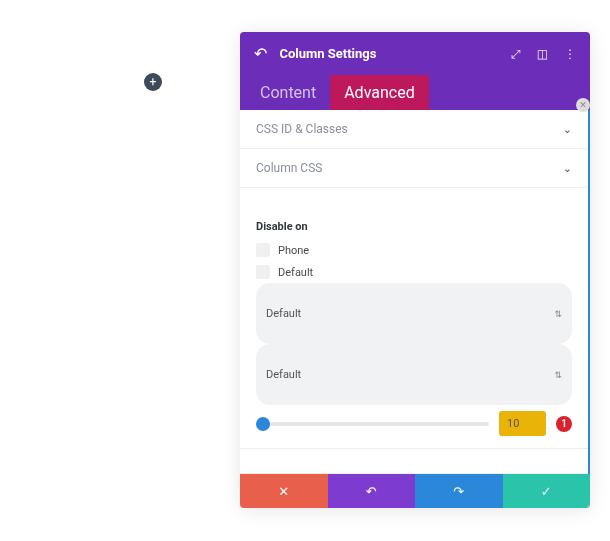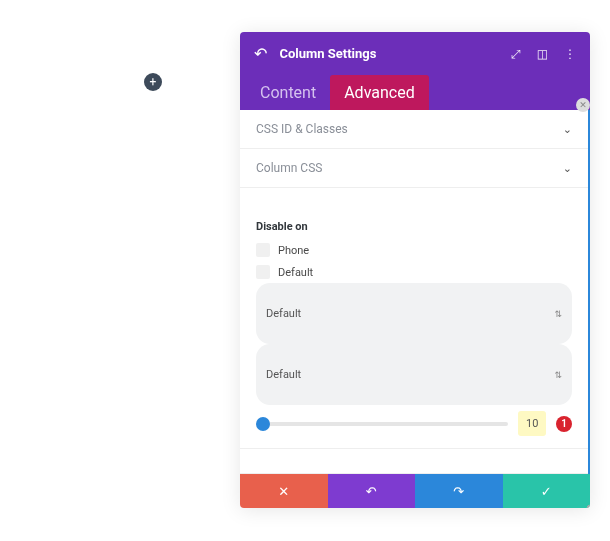--- a/index.html
+++ b/index.html
@@ -24,21 +24,21 @@
 .content{padding-top:10px}
 .field-lbl{font-size:11px;font-weight:700;color:#32373c;margin:10px 0 6px}
 .chkrow{display:flex;align-items:center;gap:8px;padding:4px 0}
 .chkbox{width:14px;height:14px;background:#f0f0f0;border-radius:2px}
 .chkrow span{font-size:11px;color:#4a4a4a}
 .select{background:#f1f2f3;border-radius:14px;padding:24px 10px;font-size:11px;color:#555;display:flex;justify-content:space-between;align-items:center}
 .select .arr{font-size:9px;color:#888}
 .slider-row{display:flex;align-items:center;gap:10px;margin-top:6px}
 .slider{flex:1;height:4px;background:#e5e5e5;border-radius:2px;position:relative}
 .slider .thumb{position:absolute;left:0;top:-5px;width:14px;height:14px;border-radius:50%;background:#2b87da}
-.numbox{width:28px;background:#fef9c3;border-radius:3px;padding:6px 8px;font-size:11px;color:#555;text-align:left}
+.numbox{width:47px;background:#eab308;border-radius:3px;padding:6px 8px;font-size:11px;color:#555;text-align:left}
 .badge{width:16px;height:16px;border-radius:50%;background:#d9232e;color:#fff;font-size:10px;display:flex;align-items:center;justify-content:center;font-weight:600}
 .footer{display:flex}
 .fbtn{flex:1;height:34px;display:flex;align-items:center;justify-content:center;color:#fff;cursor:pointer;font-size:13px}
 .fbtn.red{background:#e8604c}
 .fbtn.purple{background:#7e3bd0}
 .fbtn.blue{background:#2b87da}
 .fbtn.green{background:#29c4a9}
 .closex{position:absolute;right:0;top:66px;width:14px;height:14px;border-radius:50%;background:#ddd;color:#888;font-size:9px;display:flex;align-items:center;justify-content:center}
 .resize{position:absolute;right:0;bottom:0;width:12px;height:12px;background:radial-gradient(circle at 100% 100%,#aaa 20%,transparent 21%)}
 </style>

